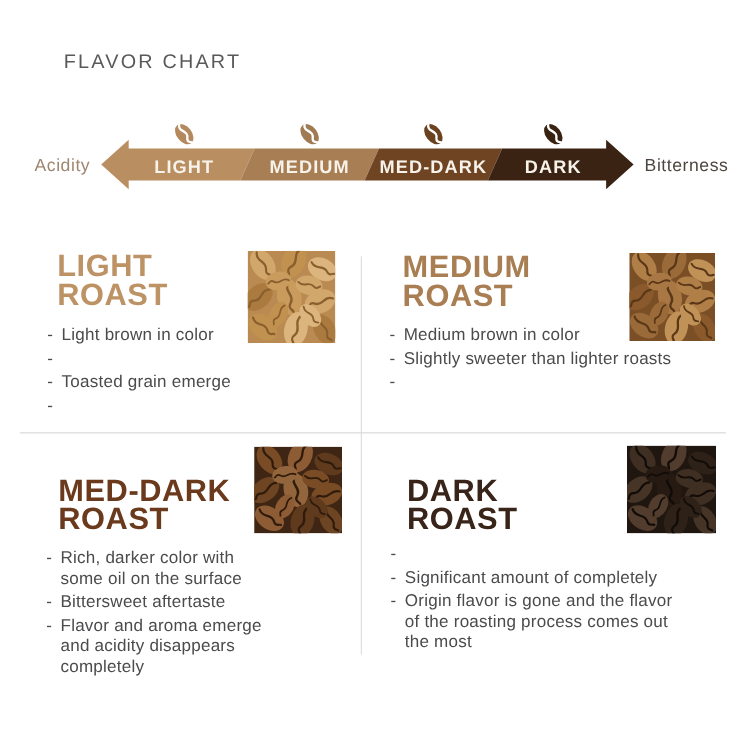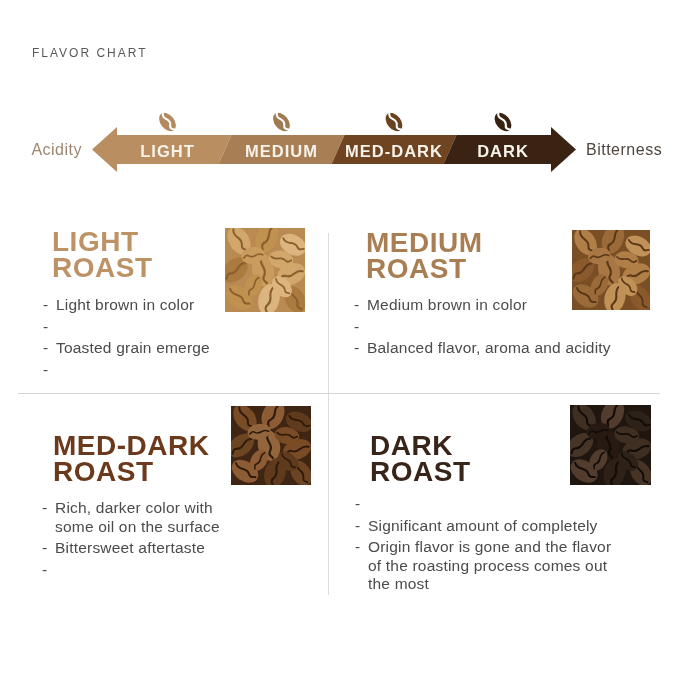--- a/index.html
+++ b/index.html
@@ -1,22 +1,22 @@
 <!DOCTYPE html>
 <html><head>
 <meta charset="utf-8">
 <style>
   html,body{margin:0;padding:0;background:#fff;}
   .canvas{
     position:relative;width:679px;height:679px;background:#fff;overflow:hidden;
     font-family:"Liberation Sans", sans-serif;
   }
   .page-title{
-    position:absolute;left:32px;top:46px;
-    font-size:12px;letter-spacing:2px;color:#58595b;font-weight:400;
+    position:absolute;left:58px;top:46px;
+    font-size:18px;letter-spacing:2px;color:#58595b;font-weight:400;
   }
   .scale-wrap{position:absolute;left:0;top:100px;width:679px;height:80px;}
   .divider-v{position:absolute;left:328px;top:233px;width:1px;height:362px;background:#dcdcdc;}
   .divider-h{position:absolute;left:18px;top:393px;width:642px;height:1px;background:#d6d6d6;}
   .roast-heading{
     position:absolute;font-weight:700;font-size:28px;line-height:26px;
     letter-spacing:0.5px;white-space:pre-line;
   }
   .bullets{position:absolute;list-style:none;margin:0;padding:0;
     font-size:15.5px;line-height:18.5px;color:#4b4b4d;letter-spacing:0.2px;}
@@ -204,24 +204,24 @@
       </svg>
     </div>
   <ul class="bullets" style="left:354px;top:296px;width:312px;">
 
   <li>
         <span class="dash">-</span>
         <span class="txt">Medium brown in color</span>
       </li>
       <li>
         <span class="dash">-</span>
-      </li>
-      <li>
-        <span class="dash">-</span>
-        <span class="txt">Balanced flavor, aroma and acidity</span>
+        <span class="txt">Slightly sweeter than lighter roasts</span>
+      </li>
+      <li>
+        <span class="dash">-</span>
       </li>
     </ul>
 
   <div class="roast-heading" style="left: 53px; top: 433px; color: rgb(107, 58, 29);">MED-DARK
 ROAST</div>
   <div class="photo" style="left:231px;top:406px;width:80px;height:79px;">
       <svg viewBox="0 0 80 80" width="100%" height="100%" preserveAspectRatio="none">
         <rect width="80" height="80" fill="#3f2614"></rect>
         <g transform="translate(14,12) rotate(-35) scale(1)">
           <ellipse rx="10" ry="14.5" fill="#7a4c26"></ellipse>
@@ -283,20 +283,23 @@
         <span class="dash">-</span>
         <span class="txt">Rich, darker color with
 some oil on the surface</span>
       </li>
       <li>
         <span class="dash">-</span>
         <span class="txt">Bittersweet aftertaste</span>
       </li>
       <li>
         <span class="dash">-</span>
+        <span class="txt">Flavor and aroma emerge
+and acidity disappears
+completely</span>
       </li>
     </ul>
 
   <div class="roast-heading" style="left: 370px; top: 433px; color: rgb(56, 36, 24);">DARK
 ROAST</div>
   <div class="photo" style="left:570px;top:405px;width:81px;height:80px;">
       <svg viewBox="0 0 80 80" width="100%" height="100%" preserveAspectRatio="none">
         <rect width="80" height="80" fill="#1f1610"></rect>
         <g transform="translate(14,12) rotate(-35) scale(1)">
           <ellipse rx="10" ry="14.5" fill="#3f2e22"></ellipse>

